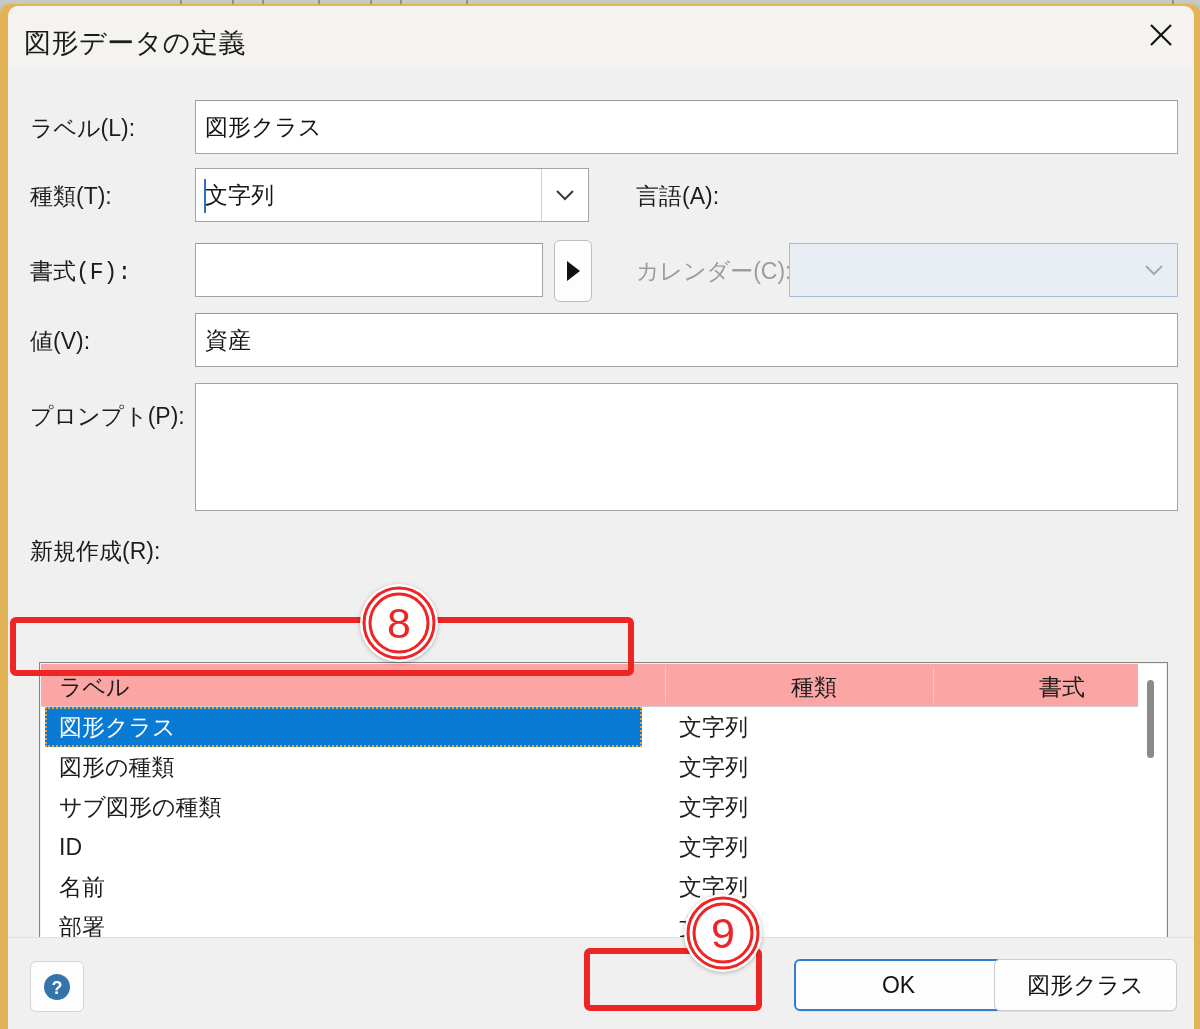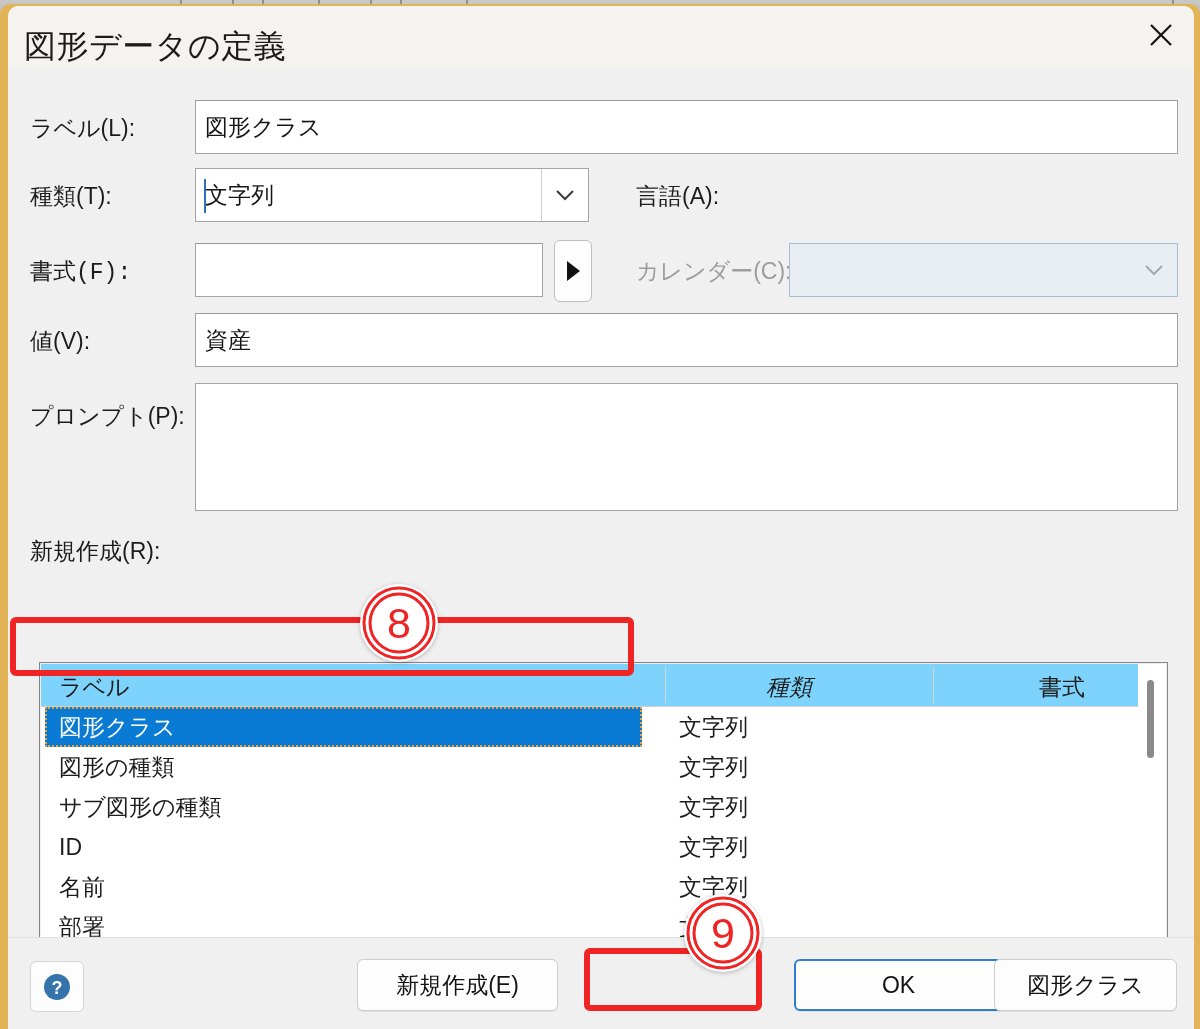--- a/index.html
+++ b/index.html
@@ -30,21 +30,21 @@
     box-sizing:border-box;
     overflow:hidden;
   }
   #titlebar{
     position:absolute;left:0;top:0;width:1186px;height:62px;
     background:#f4f3ef;
     border-radius:10px 10px 0 0;
   }
   #title-text{
     position:absolute;left:16px;top:19px;
-    font-size:32px;color:#1b1b1b;letter-spacing:.5px;text-align:right;
+    font-size:27px;color:#1b1b1b;letter-spacing:.5px;text-align:right;
   }
   #close-btn{
     position:absolute;right:0px;top:0px;width:66px;height:58px;
     display:flex;align-items:center;justify-content:center;
     cursor:default;
   }
   #close-btn svg{display:block;}
 
   #body-area{
     position:absolute;left:0;top:62px;width:1186px;height:869px;
@@ -98,21 +98,21 @@
   
   #list-frame{
     position:absolute;left:31px;top:594px;width:1129px;height:306px;
     background:#f0f0f0;border:1px solid #858585;box-sizing:border-box;
   }
   #list-inner{
     position:absolute;left:1px;top:1px;width:1125px;height:276px;
     background:#ffffff;overflow:hidden;
   }
   #list-header{
-    position:relative;height:42px;background:#7dd3fc;
+    position:relative;height:42px;background:#fca5a5;
     border-bottom:1px solid #d0d0d0;
   }
   .col-sep{position:absolute;top:3px;width:1px;height:36px;background:#d6d6d6;}
   .hdr-cell{
     position:absolute;top:8px;font-size:23px;color:#1c1c1c;
   }
   .lrow{
     position:relative;height:40px;
     display:flex;align-items:center;
     font-size:23px;color:#1c1c1c;
@@ -241,21 +241,21 @@
 
     <div class="fld-label" style="left:22px;top:468px;">新規作成(R):</div>
 
     <div id="list-frame">
       <div id="list-inner">
 
         <div id="list-header">
           <div class="col-sep" style="left:624px;"></div>
           <div class="col-sep" style="left:892px;"></div>
           <div class="hdr-cell" style="left:18px;">ラベル</div>
-          <div class="hdr-cell" style="left:725px;font-style:italic;">種類</div>
+          <div class="hdr-cell" style="left:750px;">種類</div>
           <div class="hdr-cell" style="left:998px;">書式</div>
         </div>
 
         <div class="lrow sel">
           <span class="c-label">図形クラス</span>
         </div>
         <div class="lrow" style="margin-top:-40px;height:40px;">
           <span class="c-type">文字列</span>
         </div>
 
@@ -293,21 +293,20 @@
 
   <div id="footer"></div>
 
   <div id="help-btn">
     <svg width="30" height="30" viewBox="0 0 30 30" aria-hidden="true">
       <circle cx="15" cy="15" r="13" fill="#3474ab"></circle>
       <text x="15" y="22" font-family="Liberation Sans, sans-serif" font-size="18" font-weight="bold" fill="#ffffff" text-anchor="middle">?</text>
     </svg>
   </div>
 
-  <div class="btn" style="left:349px;top:953px;width:201px;height:52px;">新規作成(E)</div>
 
 
   <div class="btn default" style="left:786px;top:953px;width:209px;height:52px;">OK</div>
 
   <div class="btn" style="left:986px;top:953px;width:183px;height:52px;">図形クラス</div>
 
 </div>
 
 <div class="anno-rect" style="left:10px;top:617px;width:624px;height:59px;"></div>
 

